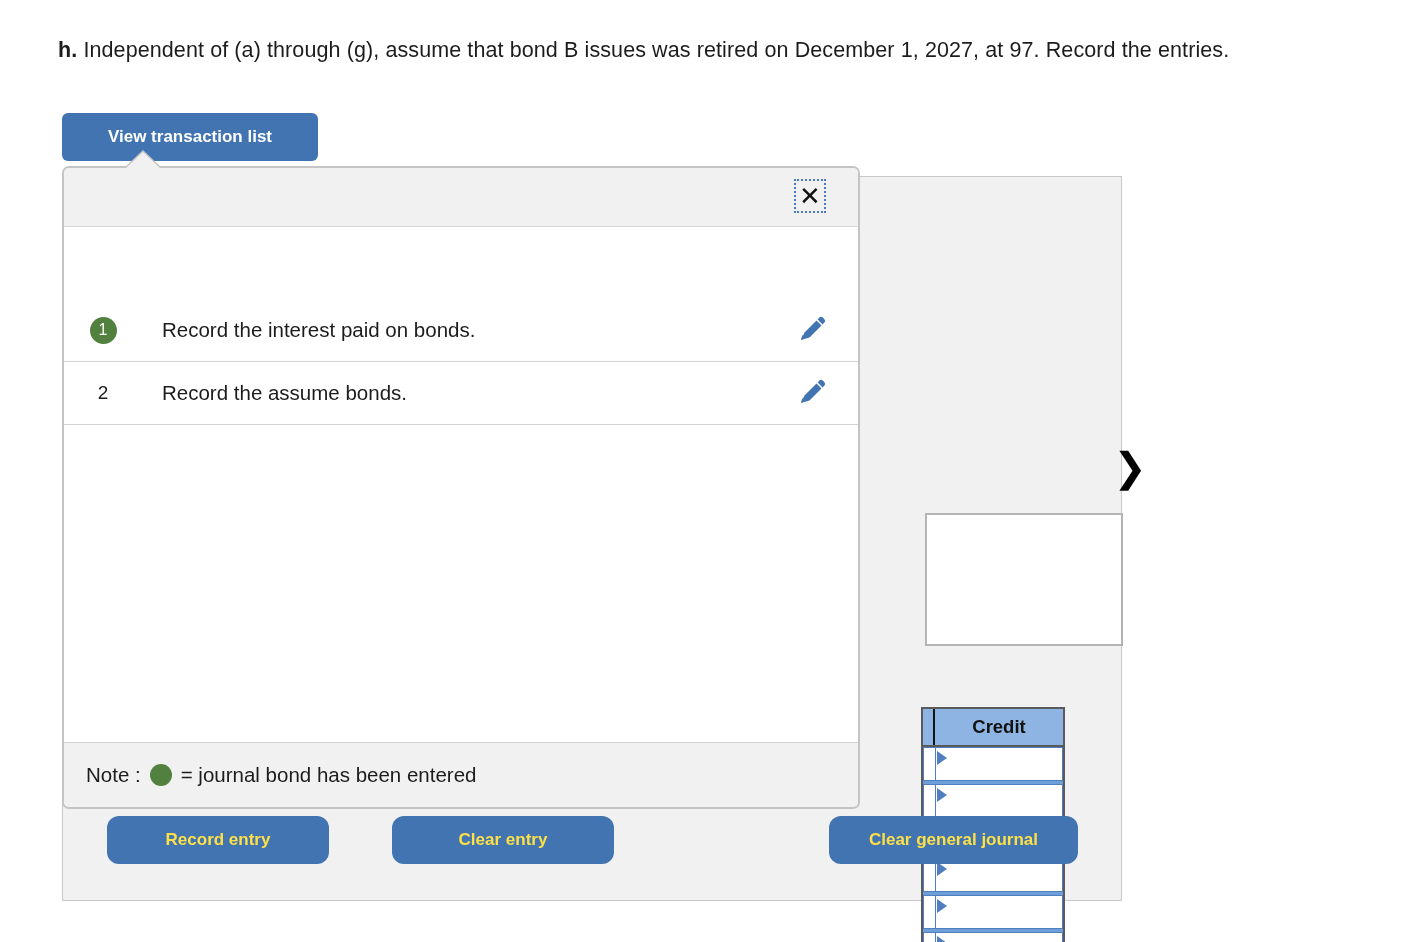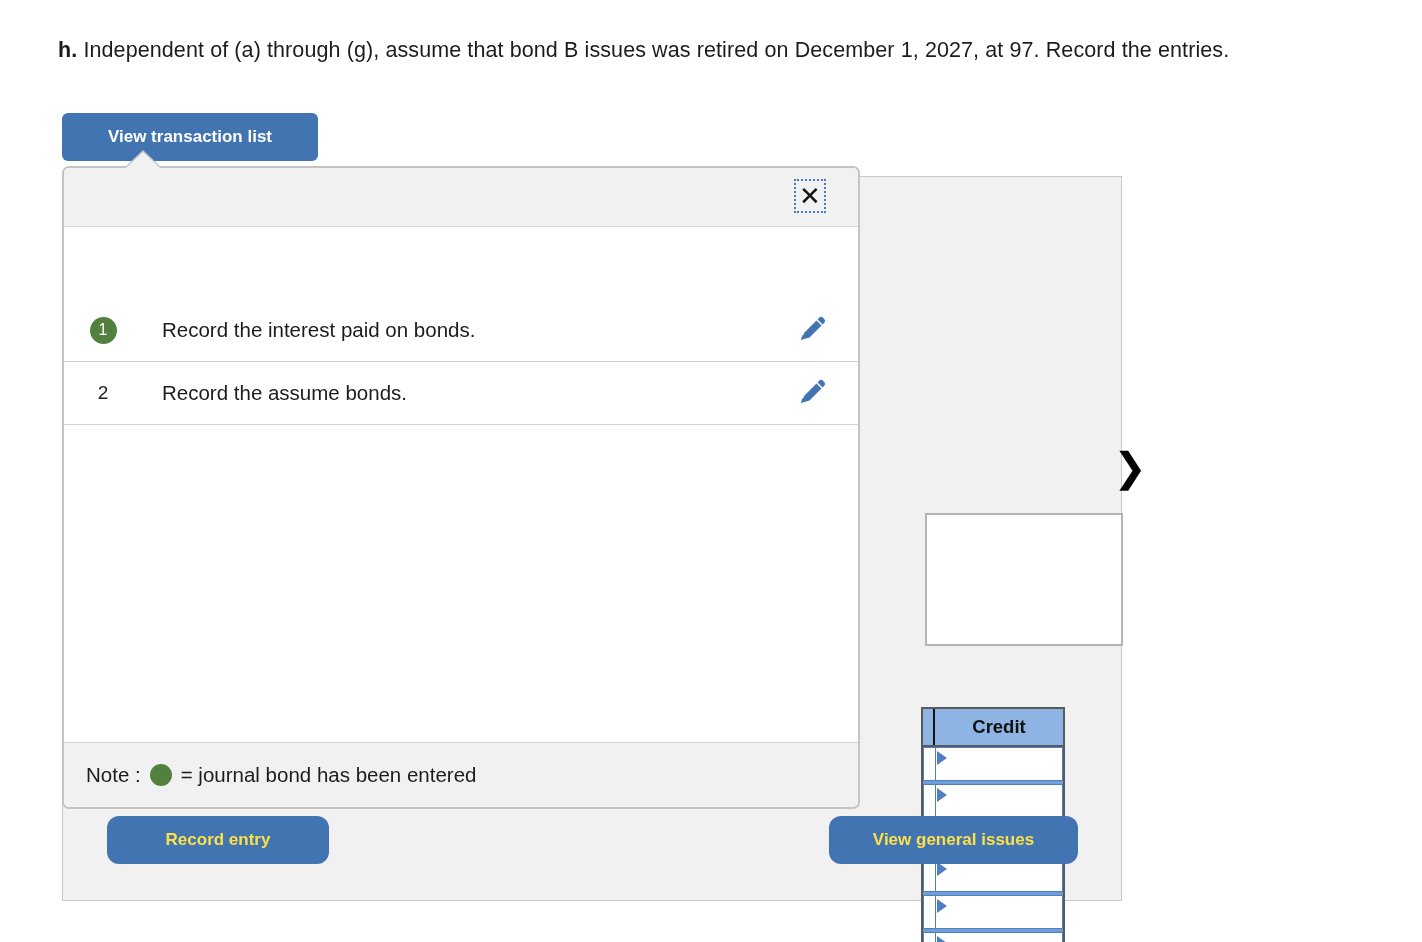--- a/index.html
+++ b/index.html
@@ -443,15 +443,16 @@
     <div id="popup-footer">
       <span class="note-text">
         <span>Note :</span>
         <span class="note-dot"></span>
         <span>= journal bond has been entered</span>
       </span>
     </div>
   </div>
 
   <button class="action-btn" id="btn-record-entry">Record entry</button>
-  <button class="action-btn" id="btn-view-general-journal">View general issues</button>
+  <button class="action-btn" id="btn-clear-entry">Clear entry</button>
+  <button class="action-btn" id="btn-view-general-journal">Clear general journal</button>
 
 </div>
 
 </body></html>

